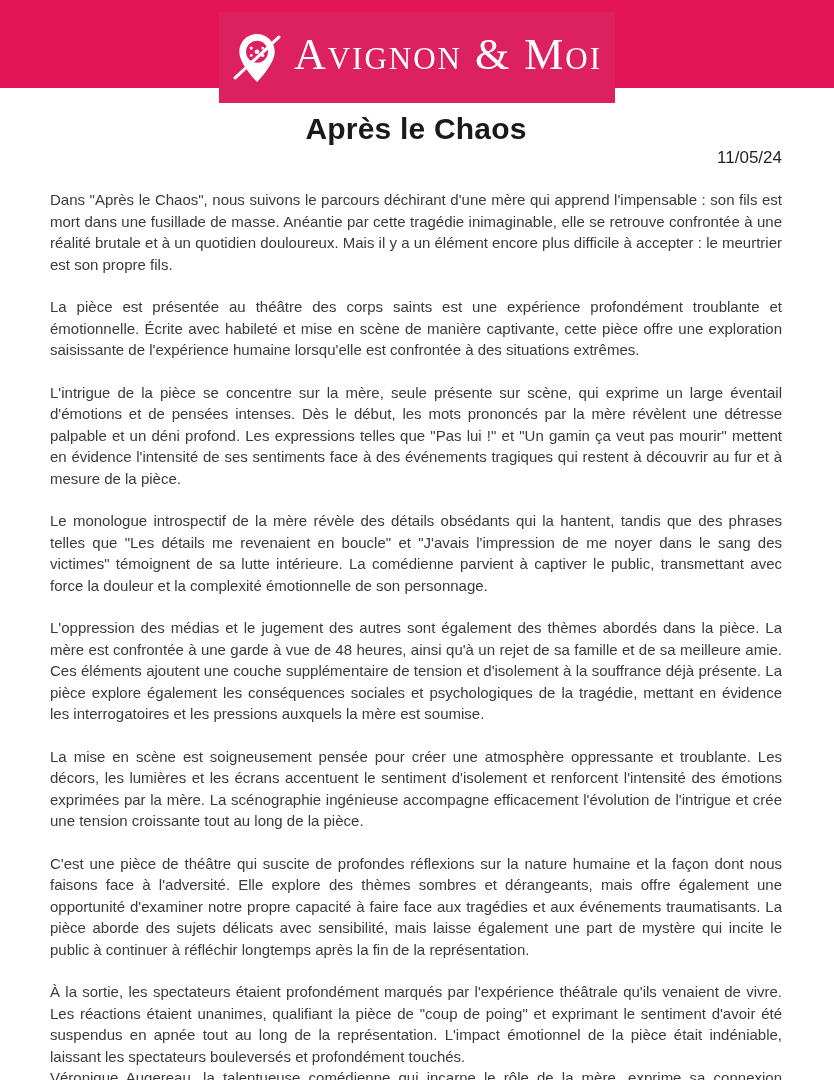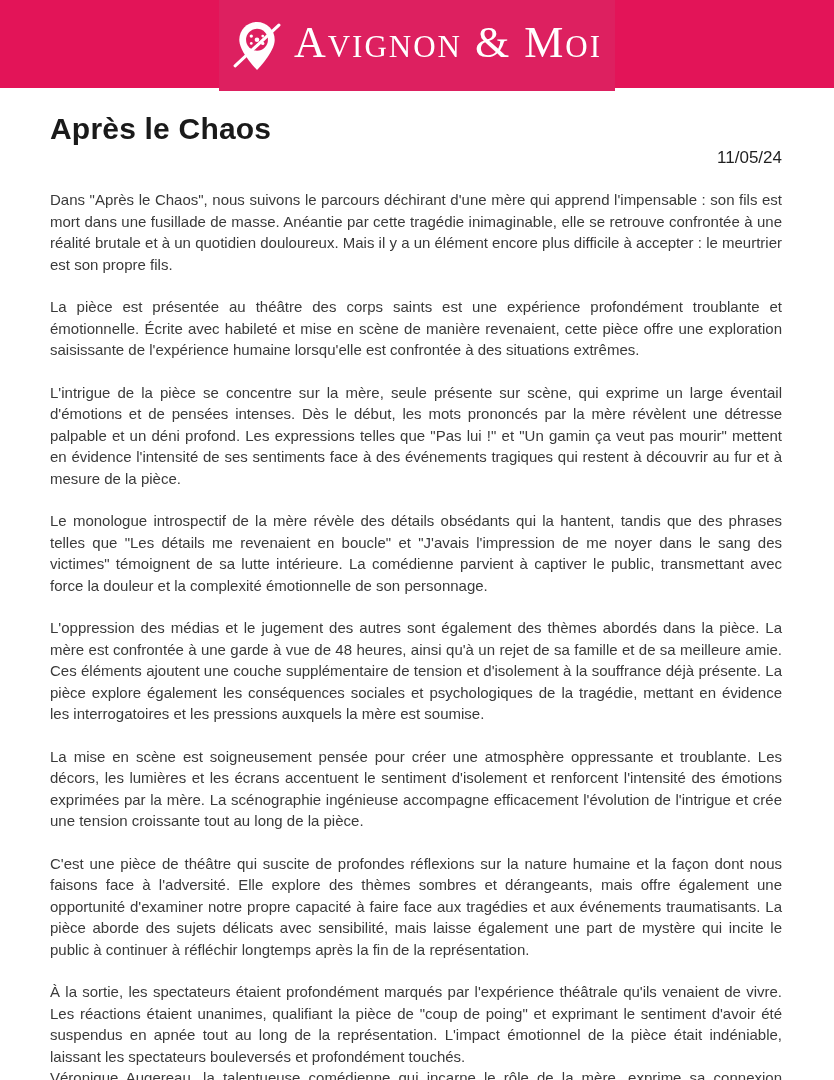--- a/index.html
+++ b/index.html
@@ -19,21 +19,21 @@
   
   .banner {
     position: relative;
     width: 100%;
     height: 88px;
     background: #e31458;
   }
   .logo-block {
     position: absolute;
     left: 50%;
-    top: 0;
+    top: 12px;
     transform: translateX(-50%);
     width: 396px;
     height: 91px;
     background: #dd2060;
     display: flex;
     align-items: center;
     justify-content: center;
     gap: 12px;
   }
   .pin-icon {
@@ -54,20 +54,21 @@
     line-height: 1;
     padding-bottom: 6px;
   }
 
   
   .content {
     padding: 0 52px 40px 50px;
   }
   .article-title {
     margin: 24px 0 0 0;
+    text-align: center;
     font-size: 30px;
     font-weight: 700;
     color: #1a1a1a;
     letter-spacing: 0.2px;
   }
   .article-date {
     margin: 2px 0 0 0;
     text-align: right;
     font-size: 17px;
     color: #1f1f1f;
@@ -105,21 +106,21 @@
       </span>
       <span class="logo-text">Avignon &amp; Moi</span>
     </div>
   </header>
 
   <main class="content">
     <h1 class="article-title">Après le Chaos</h1>
     <div class="article-date">11/05/24</div>
     <div class="article-body">
         <p class="para">Dans "Après le Chaos", nous suivons le parcours déchirant d'une mère qui apprend l'impensable : son fils est mort dans une fusillade de masse. Anéantie par cette tragédie inimaginable, elle se retrouve confrontée à une réalité brutale et à un quotidien douloureux. Mais il y a un élément encore plus difficile à accepter : le meurtrier est son propre fils.</p>
-        <p class="para">La pièce est présentée au théâtre des corps saints est une expérience profondément troublante et émotionnelle. Écrite avec habileté et mise en scène de manière revenaient, cette pièce offre une exploration saisissante de l'expérience humaine lorsqu'elle est confrontée à des situations extrêmes.</p>
+        <p class="para">La pièce est présentée au théâtre des corps saints est une expérience profondément troublante et émotionnelle. Écrite avec habileté et mise en scène de manière captivante, cette pièce offre une exploration saisissante de l'expérience humaine lorsqu'elle est confrontée à des situations extrêmes.</p>
         <p class="para">L'intrigue de la pièce se concentre sur la mère, seule présente sur scène, qui exprime un large éventail d'émotions et de pensées intenses. Dès le début, les mots prononcés par la mère révèlent une détresse palpable et un déni profond. Les expressions telles que "Pas lui !" et "Un gamin ça veut pas mourir" mettent en évidence l'intensité de ses sentiments face à des événements tragiques qui restent à découvrir au fur et à mesure de la pièce.</p>
         <p class="para">Le monologue introspectif de la mère révèle des détails obsédants qui la hantent, tandis que des phrases telles que "Les détails me revenaient en boucle" et "J'avais l'impression de me noyer dans le sang des victimes" témoignent de sa lutte intérieure. La comédienne parvient à captiver le public, transmettant avec force la douleur et la complexité émotionnelle de son personnage.</p>
         <p class="para">L'oppression des médias et le jugement des autres sont également des thèmes abordés dans la pièce. La mère est confrontée à une garde à vue de 48 heures, ainsi qu'à un rejet de sa famille et de sa meilleure amie. Ces éléments ajoutent une couche supplémentaire de tension et d'isolement à la souffrance déjà présente. La pièce explore également les conséquences sociales et psychologiques de la tragédie, mettant en évidence les interrogatoires et les pressions auxquels la mère est soumise.</p>
         <p class="para">La mise en scène est soigneusement pensée pour créer une atmosphère oppressante et troublante. Les décors, les lumières et les écrans accentuent le sentiment d'isolement et renforcent l'intensité des émotions exprimées par la mère. La scénographie ingénieuse accompagne efficacement l'évolution de l'intrigue et crée une tension croissante tout au long de la pièce.</p>
         <p class="para">C'est une pièce de théâtre qui suscite de profondes réflexions sur la nature humaine et la façon dont nous faisons face à l'adversité. Elle explore des thèmes sombres et dérangeants, mais offre également une opportunité d'examiner notre propre capacité à faire face aux tragédies et aux événements traumatisants. La pièce aborde des sujets délicats avec sensibilité, mais laisse également une part de mystère qui incite le public à continuer à réfléchir longtemps après la fin de la représentation.</p>
         <p class="para">À la sortie, les spectateurs étaient profondément marqués par l'expérience théâtrale qu'ils venaient de vivre. Les réactions étaient unanimes, qualifiant la pièce de "coup de poing" et exprimant le sentiment d'avoir été suspendus en apnée tout au long de la représentation. L'impact émotionnel de la pièce était indéniable, laissant les spectateurs bouleversés et profondément touchés.
 Véronique Augereau, la talentueuse comédienne qui incarne le rôle de la mère, exprime sa connexion profonde avec la pièce. Elle déclare : "Lorsque j'ai lu la pièce, j'y ai vu une pépite, je ne pouvais pas passer à côté." Son interprétation puissante et son engagement dans le rôle ont véritablement transmis toute l'émotion et l'intensité de l'histoire. Elle a su donner vie à la complexité et à la détresse du personnage de la mère de manière authentique et captivante.</p>
       </div>
   </main>
 

